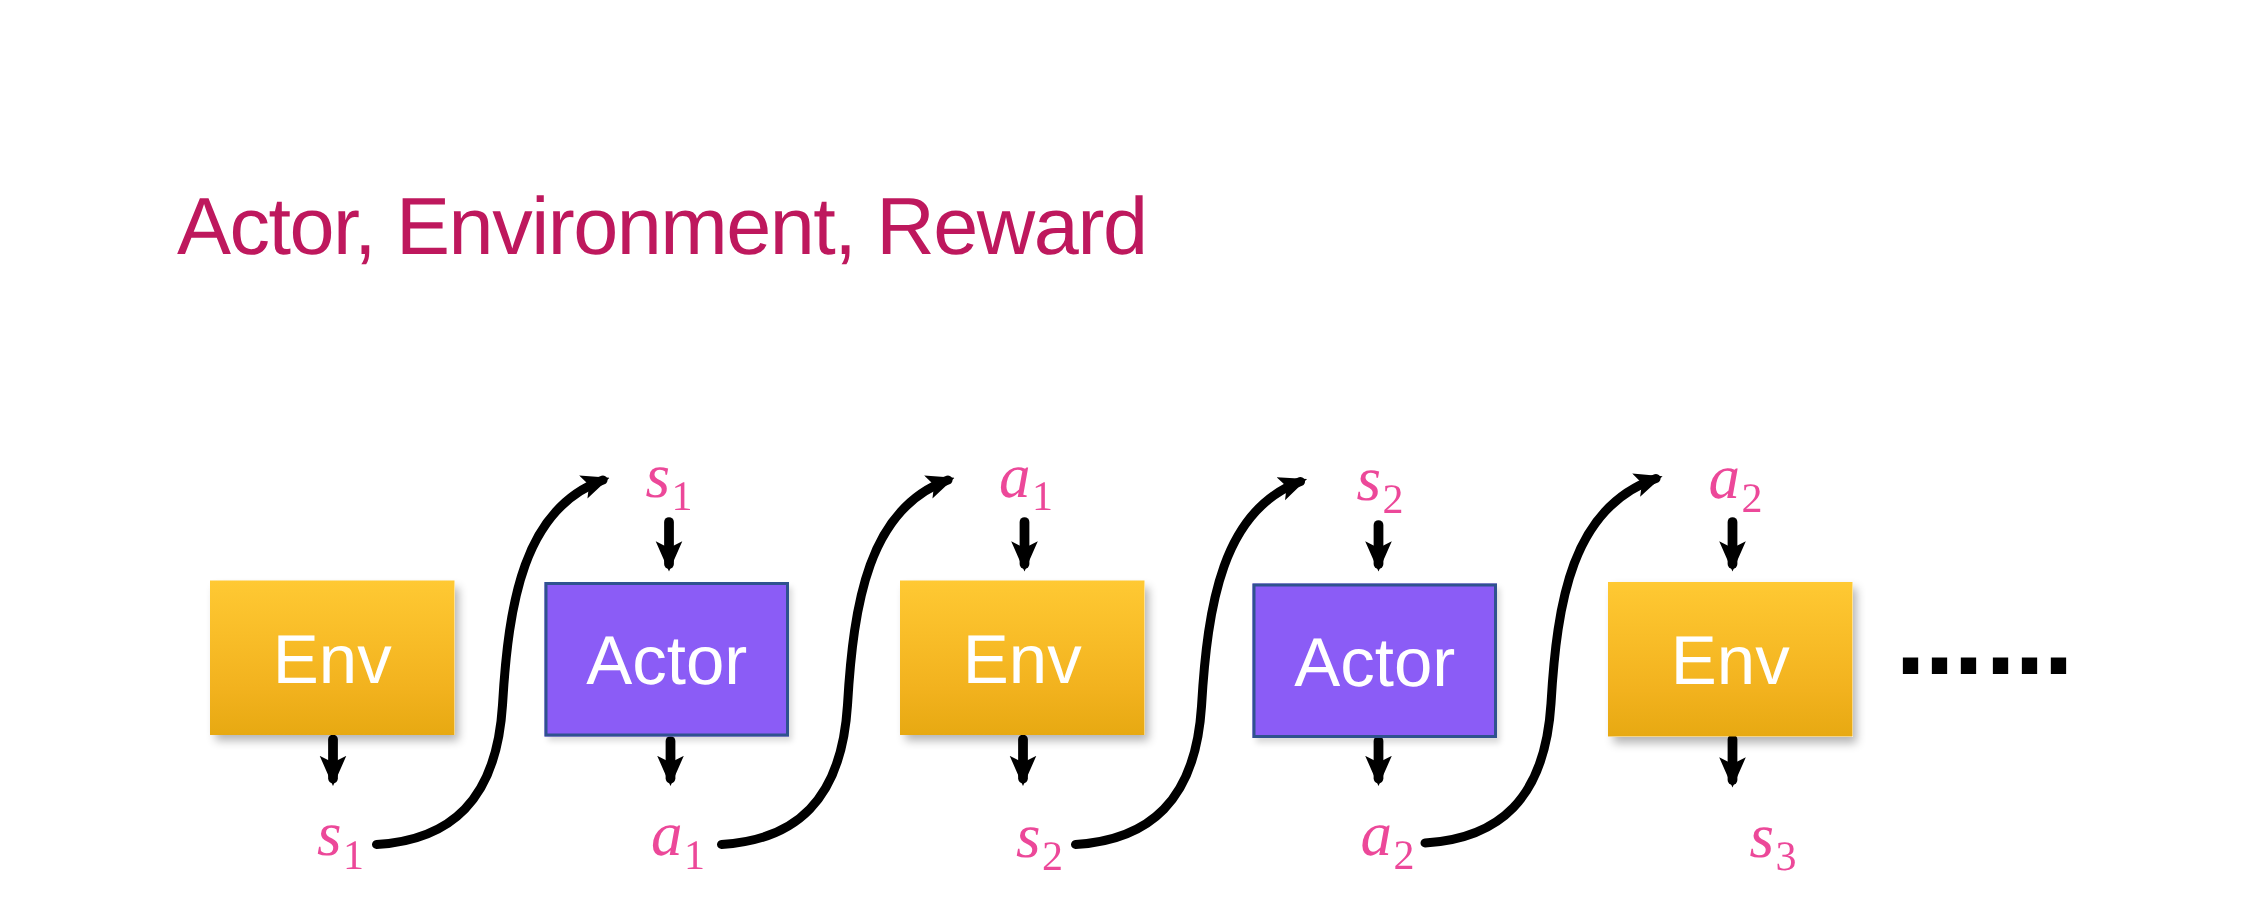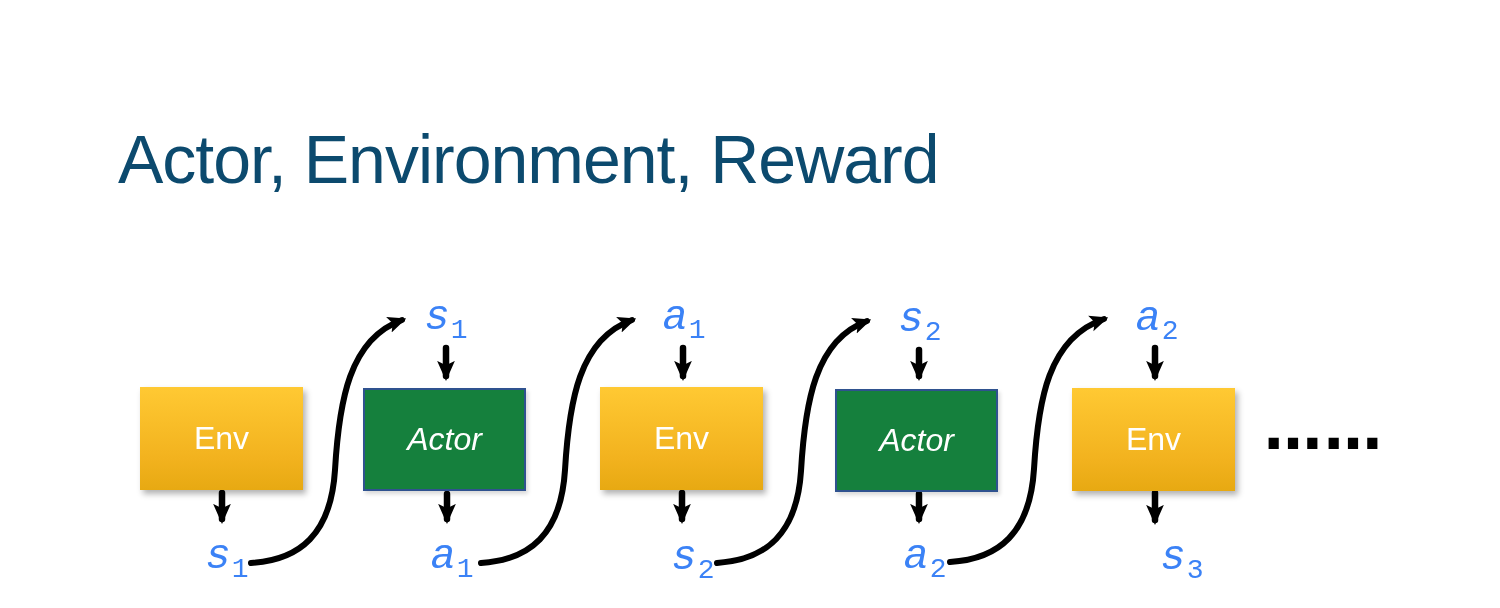--- a/index.html
+++ b/index.html
@@ -9,62 +9,61 @@
     width: 1500px;
     height: 608px;
     background: #ffffff;
     overflow: hidden;
     font-family: "Liberation Sans", sans-serif;
   }
   .title {
     position: absolute;
     left: 118px;
     top: 120px;
-    font-size: 68px;
+    font-size: 54px;
     font-weight: 400;
     letter-spacing: -1px;
-    color: #0c4a6e;
+    color: #be185d;
     white-space: nowrap;
     font-family: "Liberation Sans", sans-serif;
   }
   .arrows-layer {
     position: absolute;
     left: 0; top: 0;
     width: 1500px;
     height: 608px;
   }
   .box {
     position: absolute;
     width: 163px;
     height: 103px;
     display: flex;
     align-items: center;
     justify-content: center;
     color: #ffffff;
-    font-size: 32px;
+    font-size: 46px;
     font-family: "Liberation Sans", sans-serif;
   }
   .box.env {
     background: linear-gradient(180deg, #FFC933 0%, #F2B21E 70%, #E7A912 100%);
     box-shadow: 3px 4px 6px rgba(0,0,0,0.30);
   }
   .box.actor {
-    background: #15803d;
+    background: #8b5cf6;
     border: 2.5px solid #2F528F;
     box-shadow: 2px 3px 4px rgba(0,0,0,0.15);
-    font-style: italic;
   }
   .mlabel {
     position: absolute;
     transform: translateX(-50%);
-    font-family: Liberation Mono, monospace;
+    font-family: Liberation Serif, serif;
     font-style: italic;
     font-size: 42px;
     line-height: 1;
-    color: #3b82f6;
+    color: #ec4899;
     white-space: nowrap;
   }
   .mlabel .sub {
     font-size: 28px;
     font-style: normal;
     vertical-align: -9px;
     margin-left: 1px;
   }
   .ellipsis {
     position: absolute;

